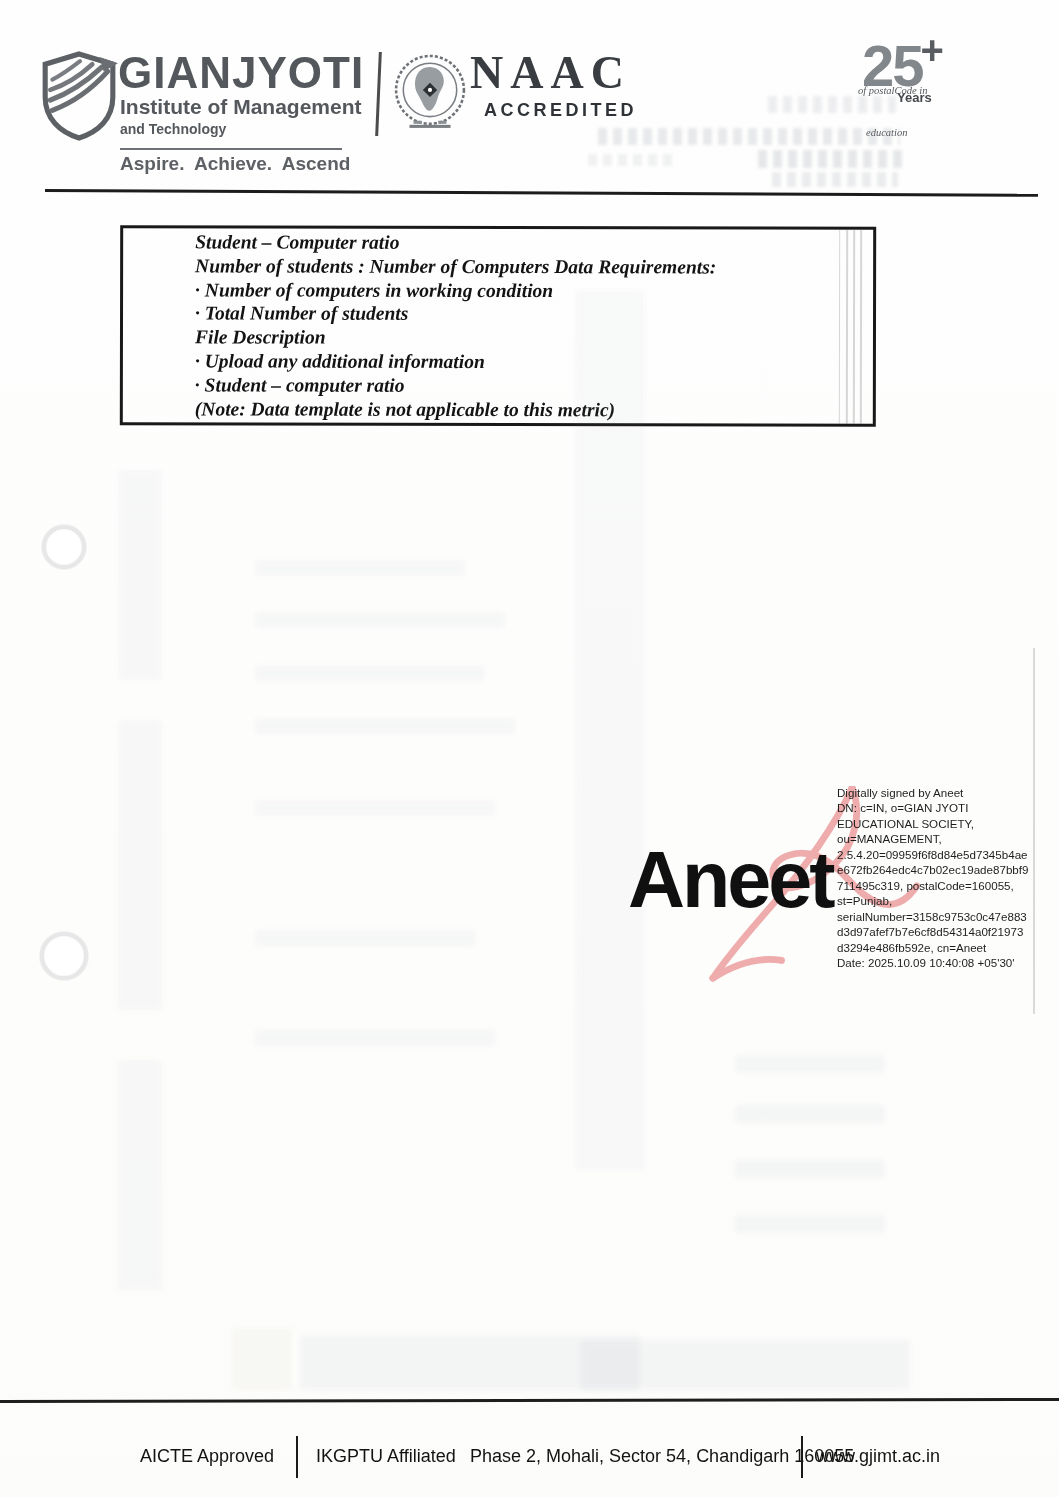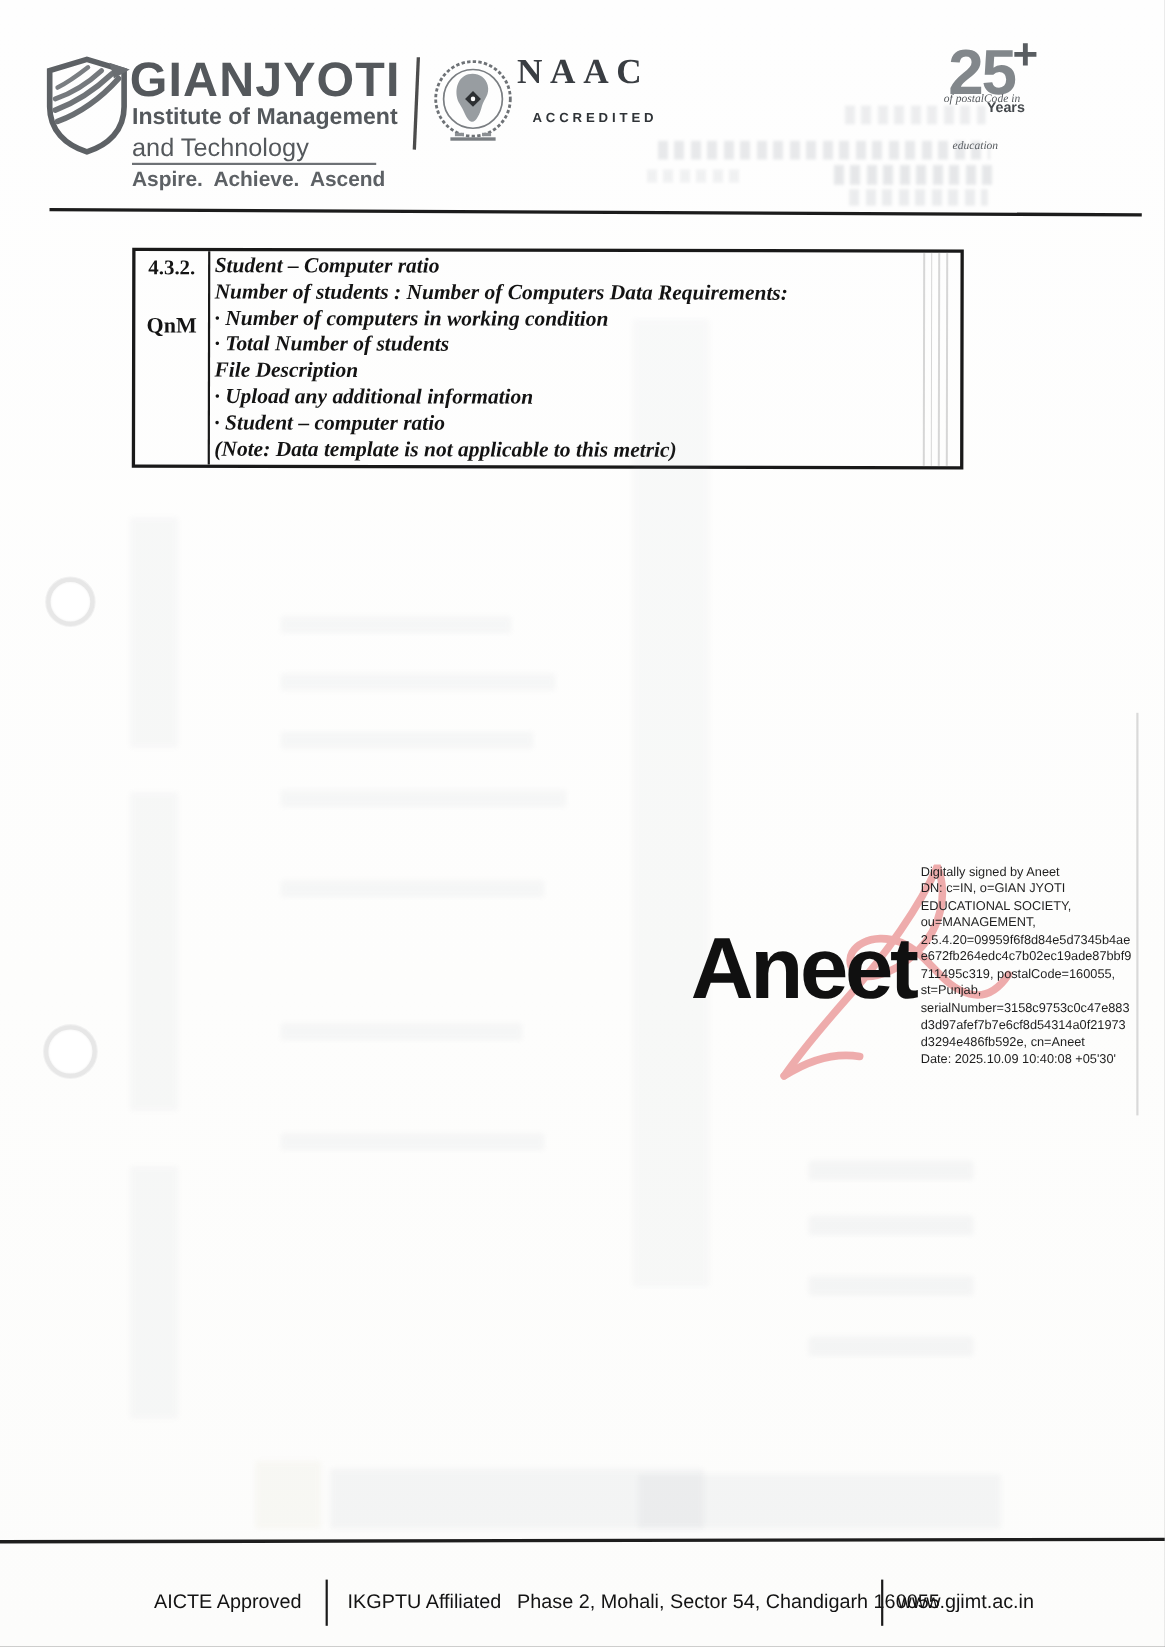--- a/index.html
+++ b/index.html
@@ -6,30 +6,30 @@
   .page{
     position:relative;width:1059px;height:1497px;margin:0 auto;
     background:linear-gradient(180deg,#fefefe 0%,#fdfdfc 60%,#fcfcfb 100%);
     overflow:hidden;font-family:"Liberation Sans",sans-serif;color:#141414;
   }
   
   .shield{position:absolute;left:38px;top:50px;width:82px;height:92px;}
   .gj-name{position:absolute;left:118px;top:48px;font-size:44px;font-weight:700;
     letter-spacing:1px;color:#54585c;}
   .gj-line1{position:absolute;left:120px;top:95px;font-size:21px;font-weight:700;color:#54585c;}
-  .gj-line2{position:absolute;left:120px;top:121px;font-size:23px;font-weight:400;color:#54585c;}
+  .gj-line2{position:absolute;left:120px;top:121px;font-size:14px;font-weight:700;color:#54585c;}
   .gj-rule{position:absolute;left:120px;top:148px;width:222px;height:2px;background:#6d7175;}
   .gj-tagline{position:absolute;left:120px;top:153px;font-size:19px;font-weight:700;
     color:#5d6165;word-spacing:5px;}
   .logo-divider{position:absolute;left:377px;top:52px;width:2.5px;height:84px;background:#4c4c4c;
     transform:rotate(2.5deg);}
   .naac-emblem{position:absolute;left:393px;top:52px;width:74px;height:84px;}
   .naac-name{position:absolute;left:470px;top:46px;font-family:"Liberation Serif",serif;
-    font-size:32px;font-weight:700;letter-spacing:7px;color:#393d42;}
-  .naac-sub{position:absolute;left:484px;top:100px;font-size:12px;font-weight:700;
+    font-size:46px;font-weight:700;letter-spacing:7px;color:#393d42;}
+  .naac-sub{position:absolute;left:484px;top:100px;font-size:18px;font-weight:700;
     letter-spacing:3.5px;color:#2f3337;}
   .years-badge{position:absolute;left:858px;top:28px;width:115px;height:90px;color:#7c8185;}
   .years-num{position:absolute;left:4px;top:0;font-size:58px;font-weight:700;color:#82878b;
     letter-spacing:-2px;}
   .years-plus{font-size:40px;color:#595d61;vertical-align:22px;margin-left:-2px;}
   .years-word{position:absolute;left:39px;top:46px;font-size:13px;font-weight:700;color:#45494d;margin-top:16px;}
   .years-sub1{position:absolute;left:0px;top:57px;font-size:10.5px;font-style:italic;color:#55595d;
     font-family:"Liberation Serif",serif;}
   .years-sub2{position:absolute;left:8px;top:68px;font-size:10.5px;font-style:italic;color:#55595d;
     font-family:"Liberation Serif",serif;margin-top:31px;}
@@ -109,24 +109,20 @@
   <div class="years-badge">
     <div class="years-num"><span>25</span><span class="years-plus">+</span></div>
     <div class="years-word">Years</div>
     <div class="years-sub1">of postalCode in</div>
     <div class="years-sub2">education</div>
   </div>
 
   <div class="header-rule"></div>
 
   <section class="metric-box">
-    <div class="metric-left">
-      <div class="metric-code">4.3.2.</div>
-      <div class="metric-tag">QnM</div>
-    </div>
     <div class="metric-right">
       <div class="metric-line">Student – Computer ratio</div>
       <div class="metric-line">Number of students : Number of Computers Data Requirements:</div>
       <div class="metric-line">· Number of computers in working condition</div>
       <div class="metric-line">· Total Number of students</div>
       <div class="metric-line">File Description</div>
       <div class="metric-line">· Upload any additional information</div>
       <div class="metric-line">· Student – computer ratio</div>
       <div class="metric-line">(Note: Data template is not applicable to this metric)</div>
     </div>

